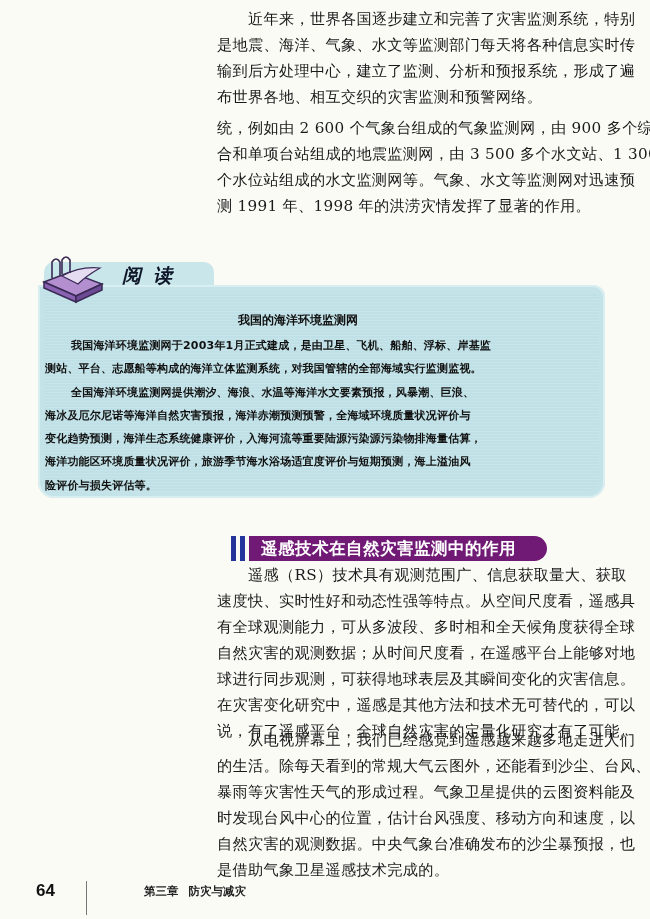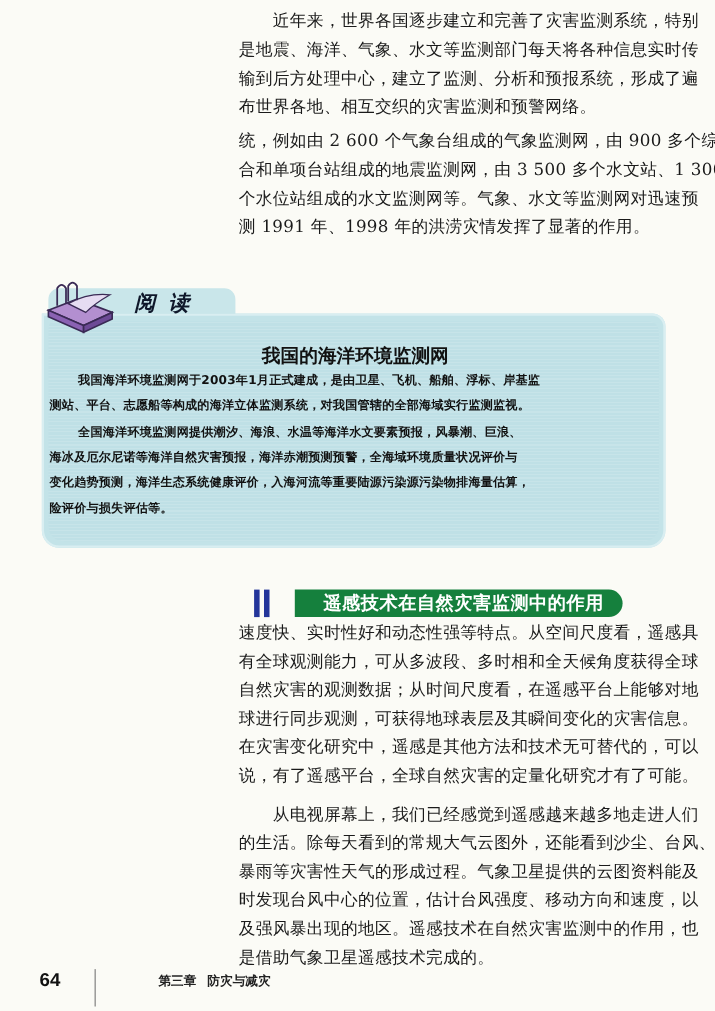--- a/index.html
+++ b/index.html
@@ -32,37 +32,37 @@
     background:#bfe0e6;
     background-image:repeating-linear-gradient(0deg, rgba(255,255,255,0.13) 0 1px, transparent 1px 3px);
     border-radius:6px 10px 14px 14px;
   }
   .read-icon { position:absolute; left:40px; top:254px; width:68px; height:50px; }
   .read-label {
     position:absolute; left:122px; top:263px; font-size:19px; font-style:italic; font-weight:bold;
     color:#0f172a; letter-spacing:12px; font-family:"DejaVu Sans","Liberation Sans",sans-serif;
   }
   .read-title {
-    position:absolute; left:238px; top:312px; font-size:17px; font-weight:bold; color:#111;
+    position:absolute; left:238px; top:312px; font-size:12px; font-weight:bold; color:#111;
   }
   .read-text {
     position:absolute; left:45px; top:334px; width:540px;
     font-size:11px; line-height:23.3px; color:#111; font-weight:bold;
     font-family:"DejaVu Sans","Liberation Sans",sans-serif; letter-spacing:0.2px;
   }
   .read-text .ln { display:block; white-space:nowrap; }
   .read-text .ind { padding-left:26px; }
 
   
   .sec-bars { position:absolute; left:231px; top:536px; }
   .sec-bars span { position:absolute; top:0; width:5px; height:25px; background:#23359a; }
   .sec-head {
-    position:absolute; left:268px; top:536px; width:298px; height:25px;
-    background:#15803d; border-radius:0 14px 14px 0;
-    color:#fff; font-weight:bold; font-size:16.5px; line-height:25px; padding-left:26px; box-sizing:border-box;
+    position:absolute; left:249px; top:536px; width:298px; height:25px;
+    background:#701a75; border-radius:0 14px 14px 0;
+    color:#fff; font-weight:bold; font-size:16.5px; line-height:25px; padding-left:12px; box-sizing:border-box;
     font-family:"DejaVu Sans","Liberation Sans",sans-serif; letter-spacing:0.5px;
   }
 
   
   .pg-num {
     position:absolute; left:36px; top:881px; font-size:17px; font-weight:bold;
     font-family:"Liberation Sans","DejaVu Sans",sans-serif; color:#111;
   }
   .pg-rule { position:absolute; left:86px; top:881px; width:1px; height:34px; background:#777; }
   .pg-chap {
@@ -98,41 +98,43 @@
   <path d="M22,20 L22,6 Q26,0 30,6 L30,19" fill="none" stroke="#3a2a55" stroke-width="1.6"></path>
 </svg>
 <div class="read-label">阅读</div>
 <div class="read-title">我国的海洋环境监测网</div>
 <div class="read-text">
   <span class="ln ind">我国海洋环境监测网于2003年1月正式建成，是由卫星、飞机、船舶、浮标、岸基监</span>
   <span class="ln">测站、平台、志愿船等构成的海洋立体监测系统，对我国管辖的全部海域实行监测监视。</span>
   <span class="ln ind">全国海洋环境监测网提供潮汐、海浪、水温等海洋水文要素预报，风暴潮、巨浪、</span>
   <span class="ln">海冰及厄尔尼诺等海洋自然灾害预报，海洋赤潮预测预警，全海域环境质量状况评价与</span>
   <span class="ln">变化趋势预测，海洋生态系统健康评价，入海河流等重要陆源污染源污染物排海量估算，</span>
+  <span class="ln">海洋功能区环境质量状况评价，旅游季节海水浴场适宜度评价与短期预测，海上溢油风</span>
   <span class="ln">险评价与损失评估等。</span>
 </div>
 
 <div class="sec-bars">
   <span style="left:0;"></span>
     <span style="left:9px;"></span>
 </div>
 <div class="sec-head">遥感技术在自然灾害监测中的作用</div>
 
 <div class="para" style="top:562px; width:372px;">
+  <span class="ln indent">遥感（RS）技术具有观测范围广、信息获取量大、获取</span>
   <span class="ln">速度快、实时性好和动态性强等特点。从空间尺度看，遥感具</span>
   <span class="ln">有全球观测能力，可从多波段、多时相和全天候角度获得全球</span>
   <span class="ln">自然灾害的观测数据；从时间尺度看，在遥感平台上能够对地</span>
   <span class="ln">球进行同步观测，可获得地球表层及其瞬间变化的灾害信息。</span>
   <span class="ln">在灾害变化研究中，遥感是其他方法和技术无可替代的，可以</span>
   <span class="ln">说，有了遥感平台，全球自然灾害的定量化研究才有了可能。</span>
 </div>
 <div class="para" style="top:727px; width:372px;">
   <span class="ln indent">从电视屏幕上，我们已经感觉到遥感越来越多地走进人们</span>
   <span class="ln">的生活。除每天看到的常规大气云图外，还能看到沙尘、台风、</span>
   <span class="ln">暴雨等灾害性天气的形成过程。气象卫星提供的云图资料能及</span>
   <span class="ln">时发现台风中心的位置，估计台风强度、移动方向和速度，以</span>
-  <span class="ln">及强风暴出现的地区。遥感技术在自然灾害监测中的作用，也</span>
+  <span class="ln">自然灾害的观测数据。中央气象台准确发布的沙尘暴预报，也</span>
   <span class="ln">是借助气象卫星遥感技术完成的。</span>
 </div>
 
 <div class="pg-num">64</div>
 <div class="pg-rule"></div>
 <div class="pg-chap">第三章 防灾与减灾</div>
 
 </body></html>

